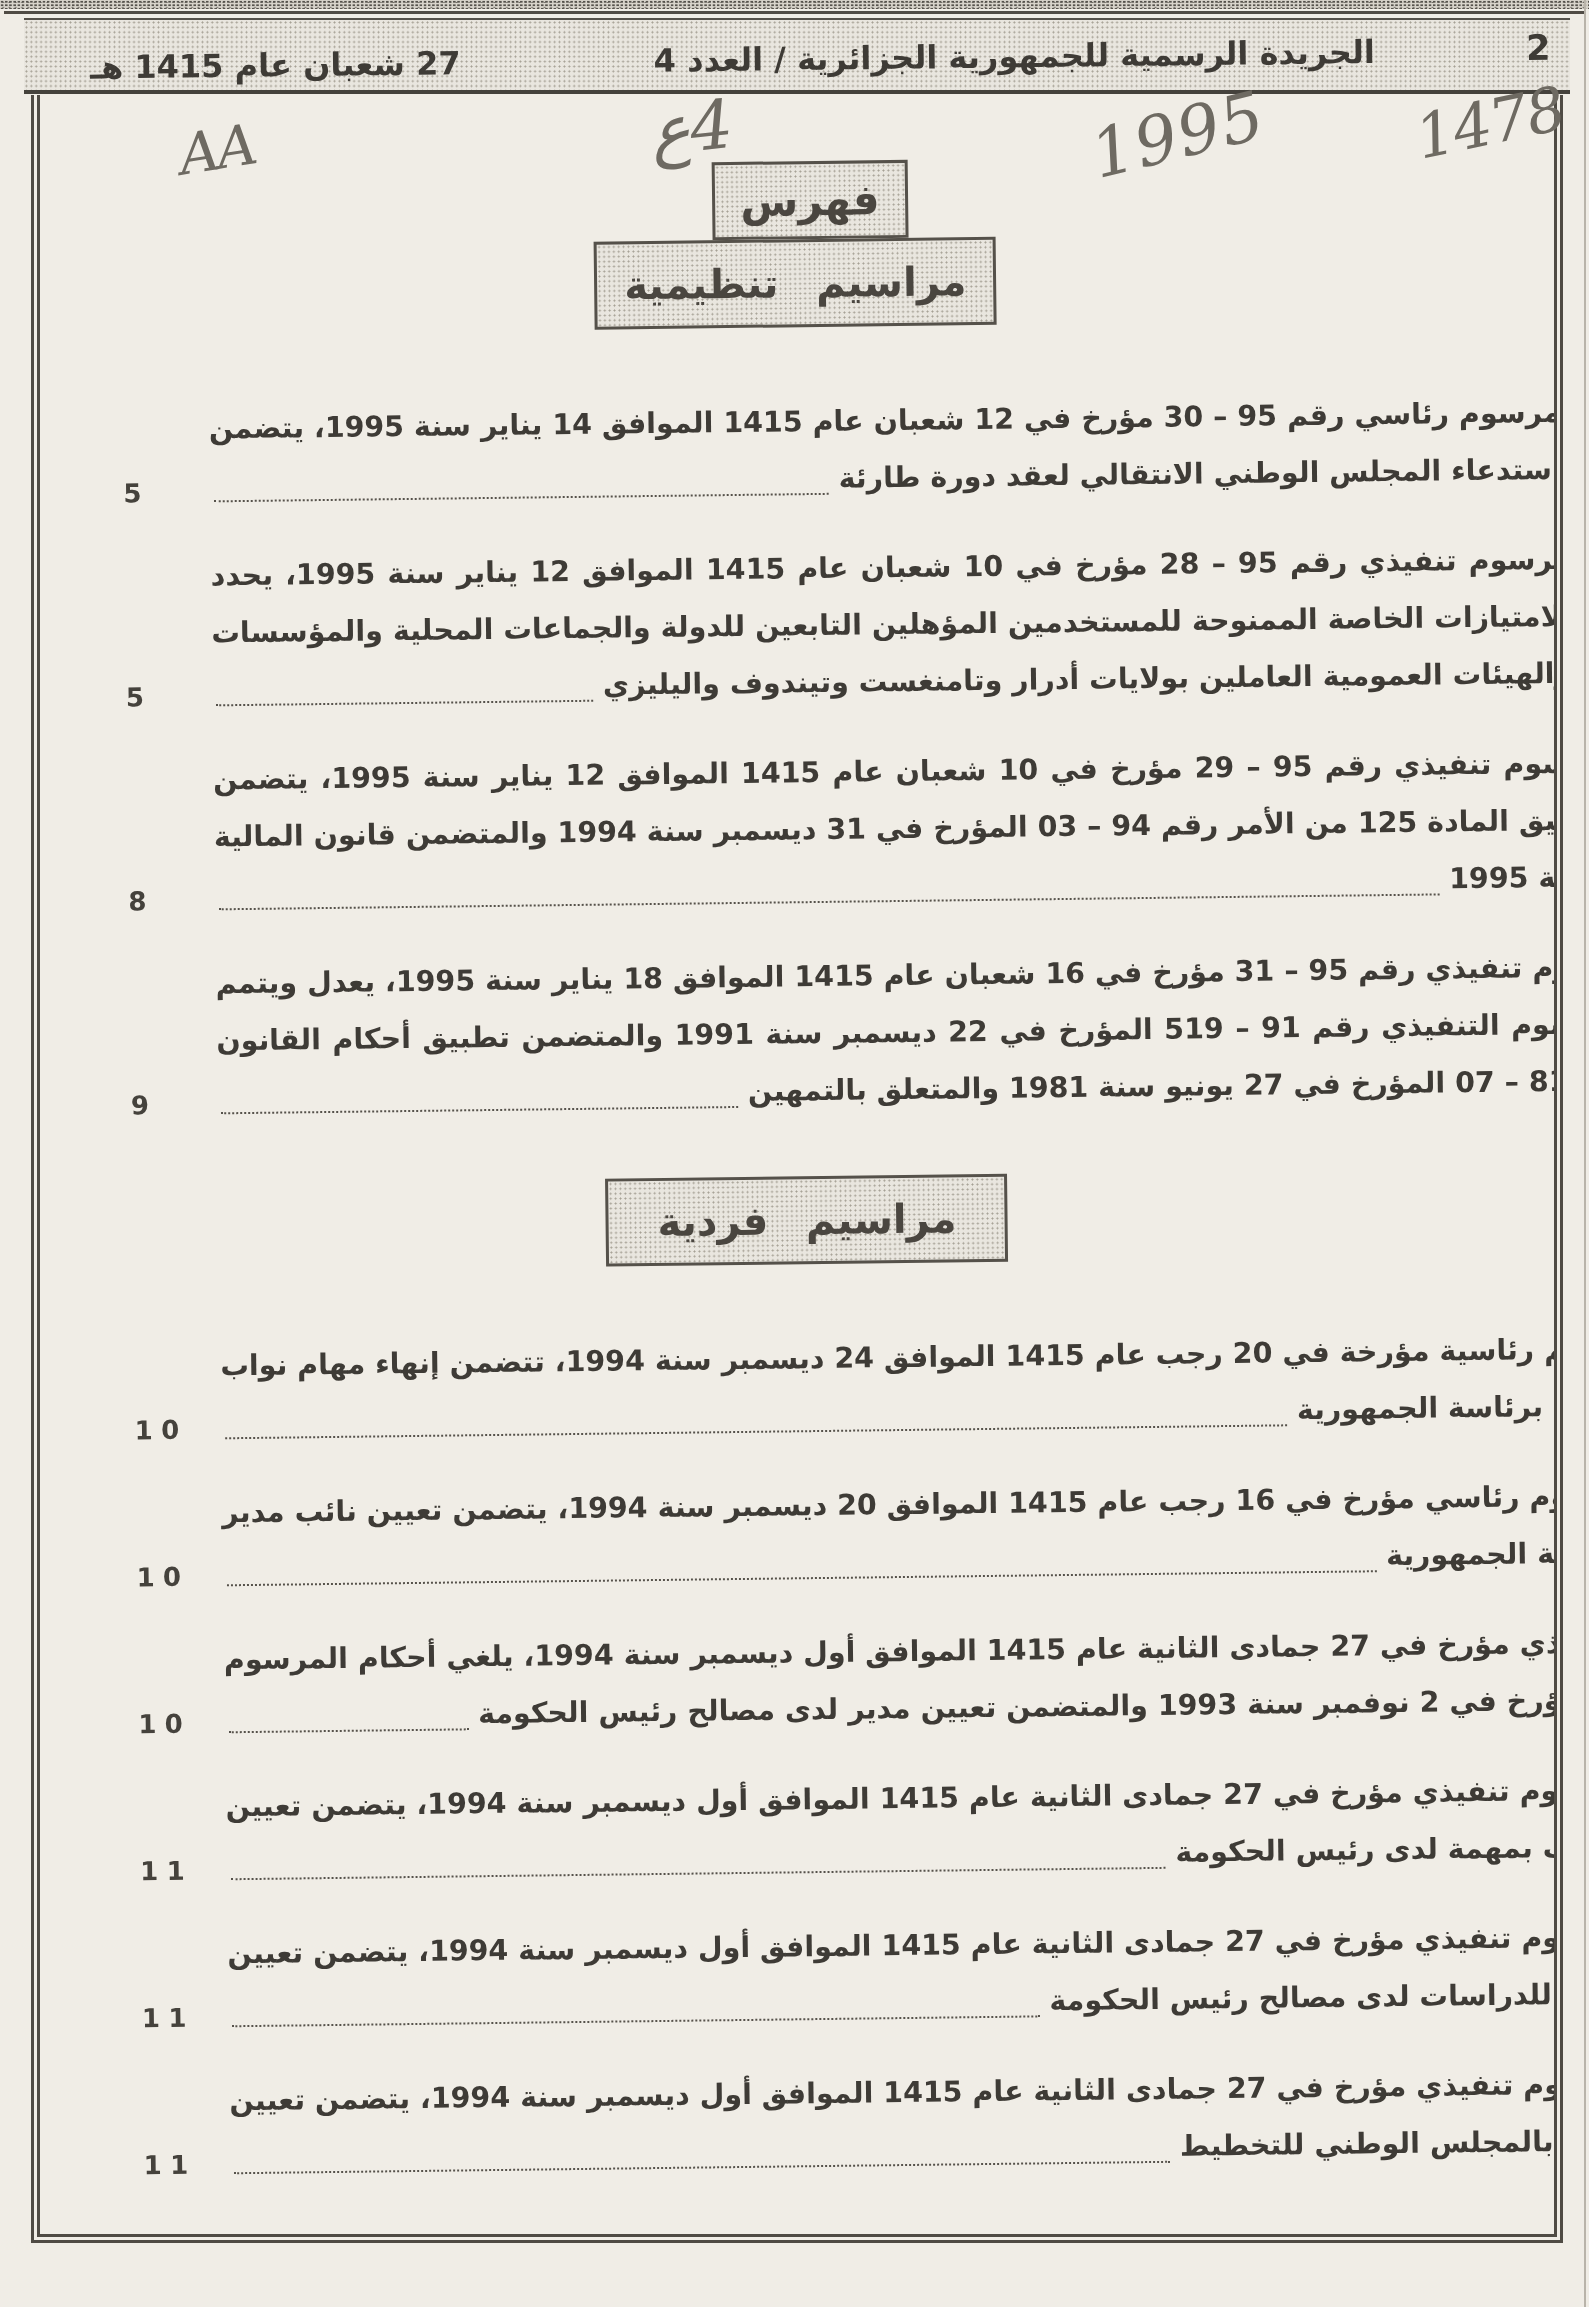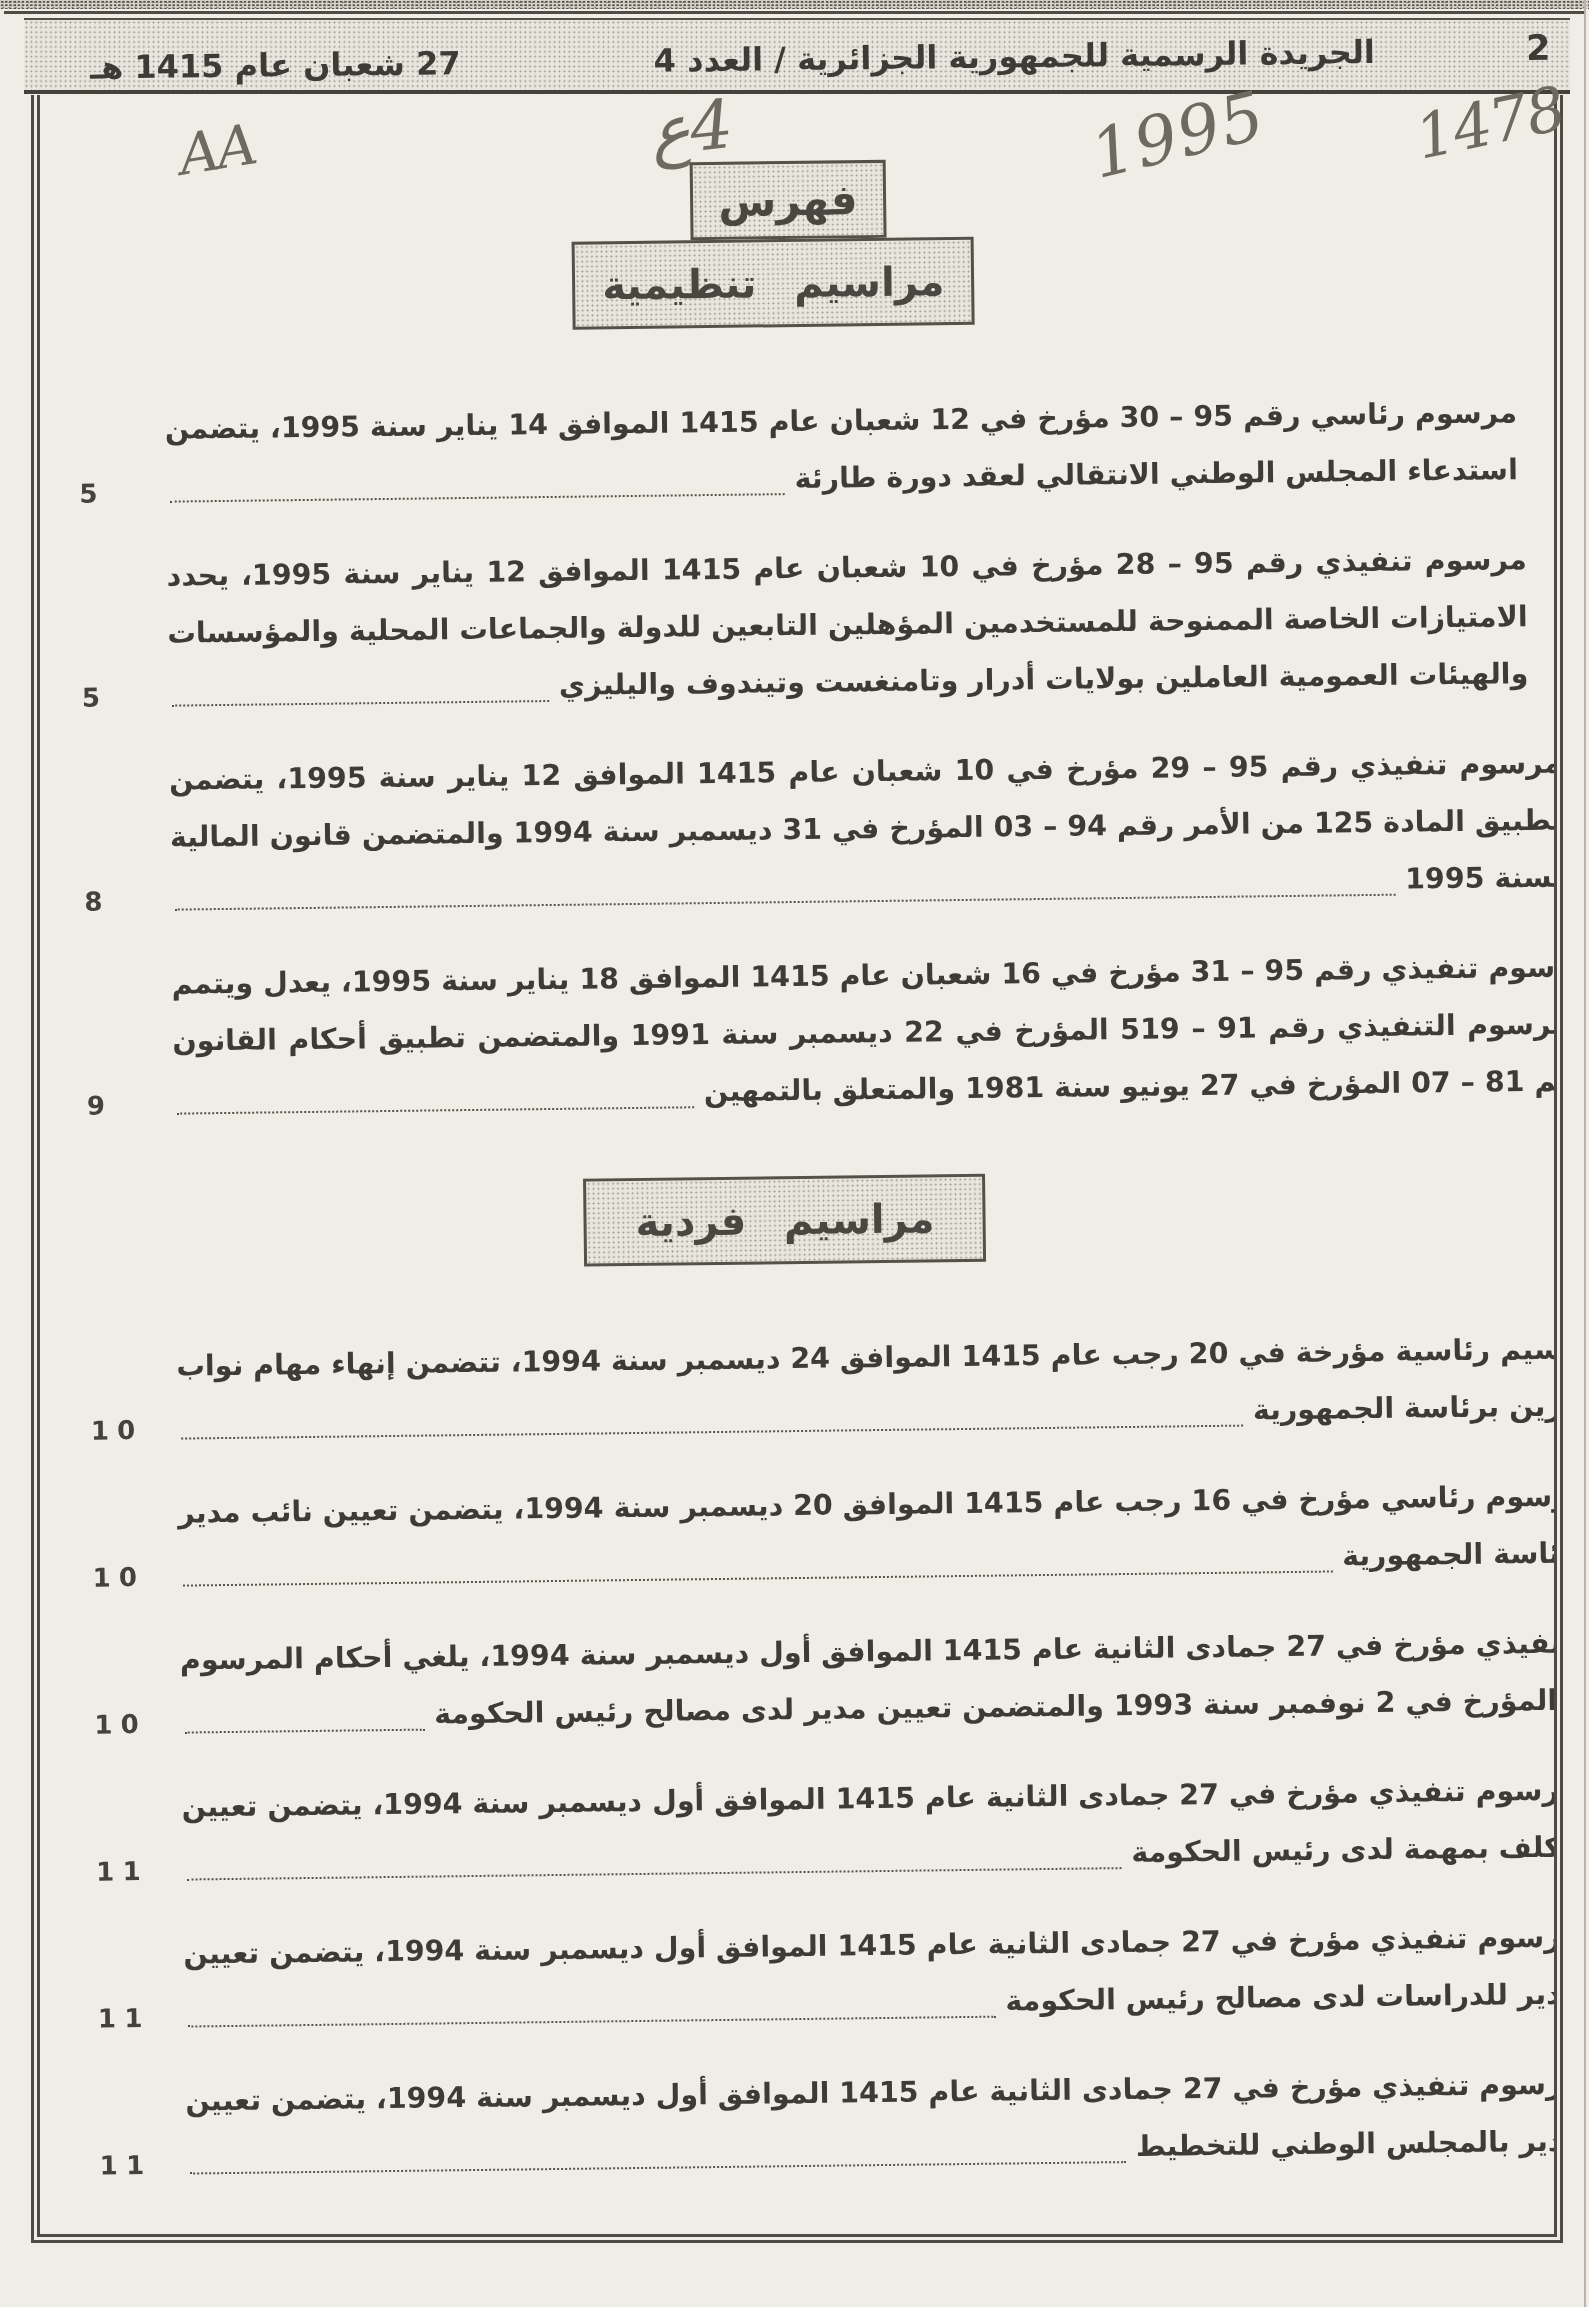--- a/index.html
+++ b/index.html
@@ -47,20 +47,21 @@
   .h-page { position:absolute; right:19.5px; top:16.7px; font-size:35px; }
   .h-title { position:absolute; right:195px; top:19.5px; font-size:32px; direction:rtl; }
   .h-date  { position:absolute; left:66px;  top:19.5px; font-size:32px; direction:rtl; }
   
   .frame {
     position:absolute; top:95px; left:31px; right:26.4px; bottom:64px;
     border-left:9.7px double #4f4b44;
     border-right:9.7px double #4f4b44;
     border-bottom:9.7px double #4f4b44;
     overflow:hidden;
+    padding-left:44px;
   }
   .toc { transform: rotate(-0.7deg); transform-origin: 50% 40%; padding-top:1.4px; }
   
   .hand {
     position:absolute; z-index:5;
     font-family:"DejaVu Serif", serif; font-style:italic;
     color:#6e6a62; font-weight:normal;
   }
   .ann-ref    { left:179px;  top:117px;  font-size:56px;  transform:rotate(-9deg); letter-spacing:-2.8px; }
   .ann-issue  { left:650px;  top:89px;  font-size:67px;  transform:rotate(-6deg); direction:rtl; }

